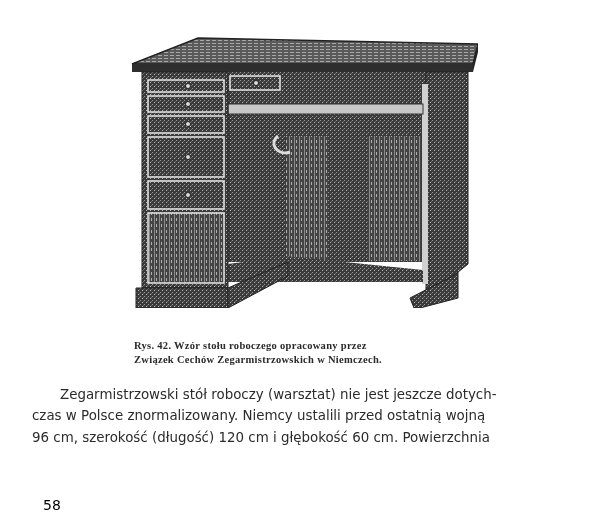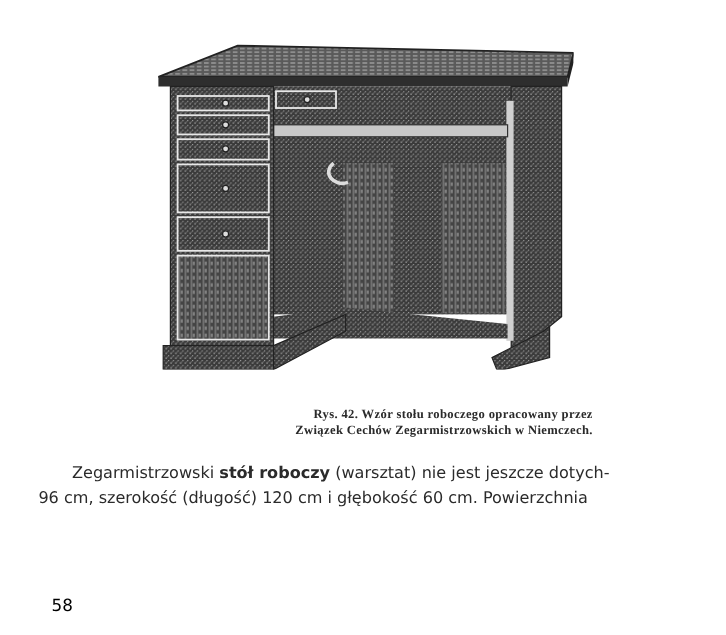--- a/index.html
+++ b/index.html
@@ -6,29 +6,29 @@
   body {
     width: 605px; height: 529px; background: #ffffff; position: relative; overflow: hidden;
     font-family: "DejaVu Sans", sans-serif; color: #222;
   }
   .figure { position: absolute; left: 128px; top: 36px; width: 350px; height: 272px; }
   .caption {
     position: absolute; left: 134px; top: 339px; width: 360px;
     font-family: "Liberation Serif", serif; font-weight: bold; font-size: 10.5px; line-height: 14px;
     color: #2a2a2a; letter-spacing: 0.3px;
   }
-  .caption div { white-space: nowrap; text-align: right; }
+  .caption div { white-space: nowrap; }
   .body-text {
     position: absolute; left: 32px; top: 384px; width: 540px;
     font-family: "DejaVu Sans", sans-serif; font-size: 13.4px; line-height: 21.4px; color: #2b2b2b;
   }
   .line { white-space: nowrap; display: flex; justify-content: space-between; }
   .line.first { padding-left: 28px; }
   .line span { }
-  .bold { font-weight: bold; margin-top: 36px; }
+  .bold { font-weight: normal; margin-top: 36px; }
   .page-num {
     position: absolute; left: 43px; top: 497px; font-size: 14px; color: #000000;
     font-family: "DejaVu Sans", sans-serif;
   }
 </style>
 </head>
 <body>
 
 <div class="figure">
   <svg width="350" height="272" viewBox="0 0 350 272">
@@ -97,16 +97,17 @@
 
 <div class="caption">
   <div>Rys. 42.  Wzór stołu roboczego opracowany przez</div>
   <div style="padding-left:0;">Związek Cechów Zegarmistrzowskich w Niemczech.</div>
 </div>
 
 <div class="body-text">
   <div class="line first">
     <span><span>Zegarmistrzowski </span><span class="bold">stół roboczy</span><span> (warsztat) nie jest jeszcze dotych-</span></span>
   </div>
+  <div class="line">czas w Polsce znormalizowany. Niemcy ustalili przed ostatnią wojną</div>
   <div class="line">96 cm, szerokość (długość) 120 cm i głębokość 60 cm. Powierzchnia</div>
 </div>
 
 <div class="page-num">58</div>
 
 </body></html>

